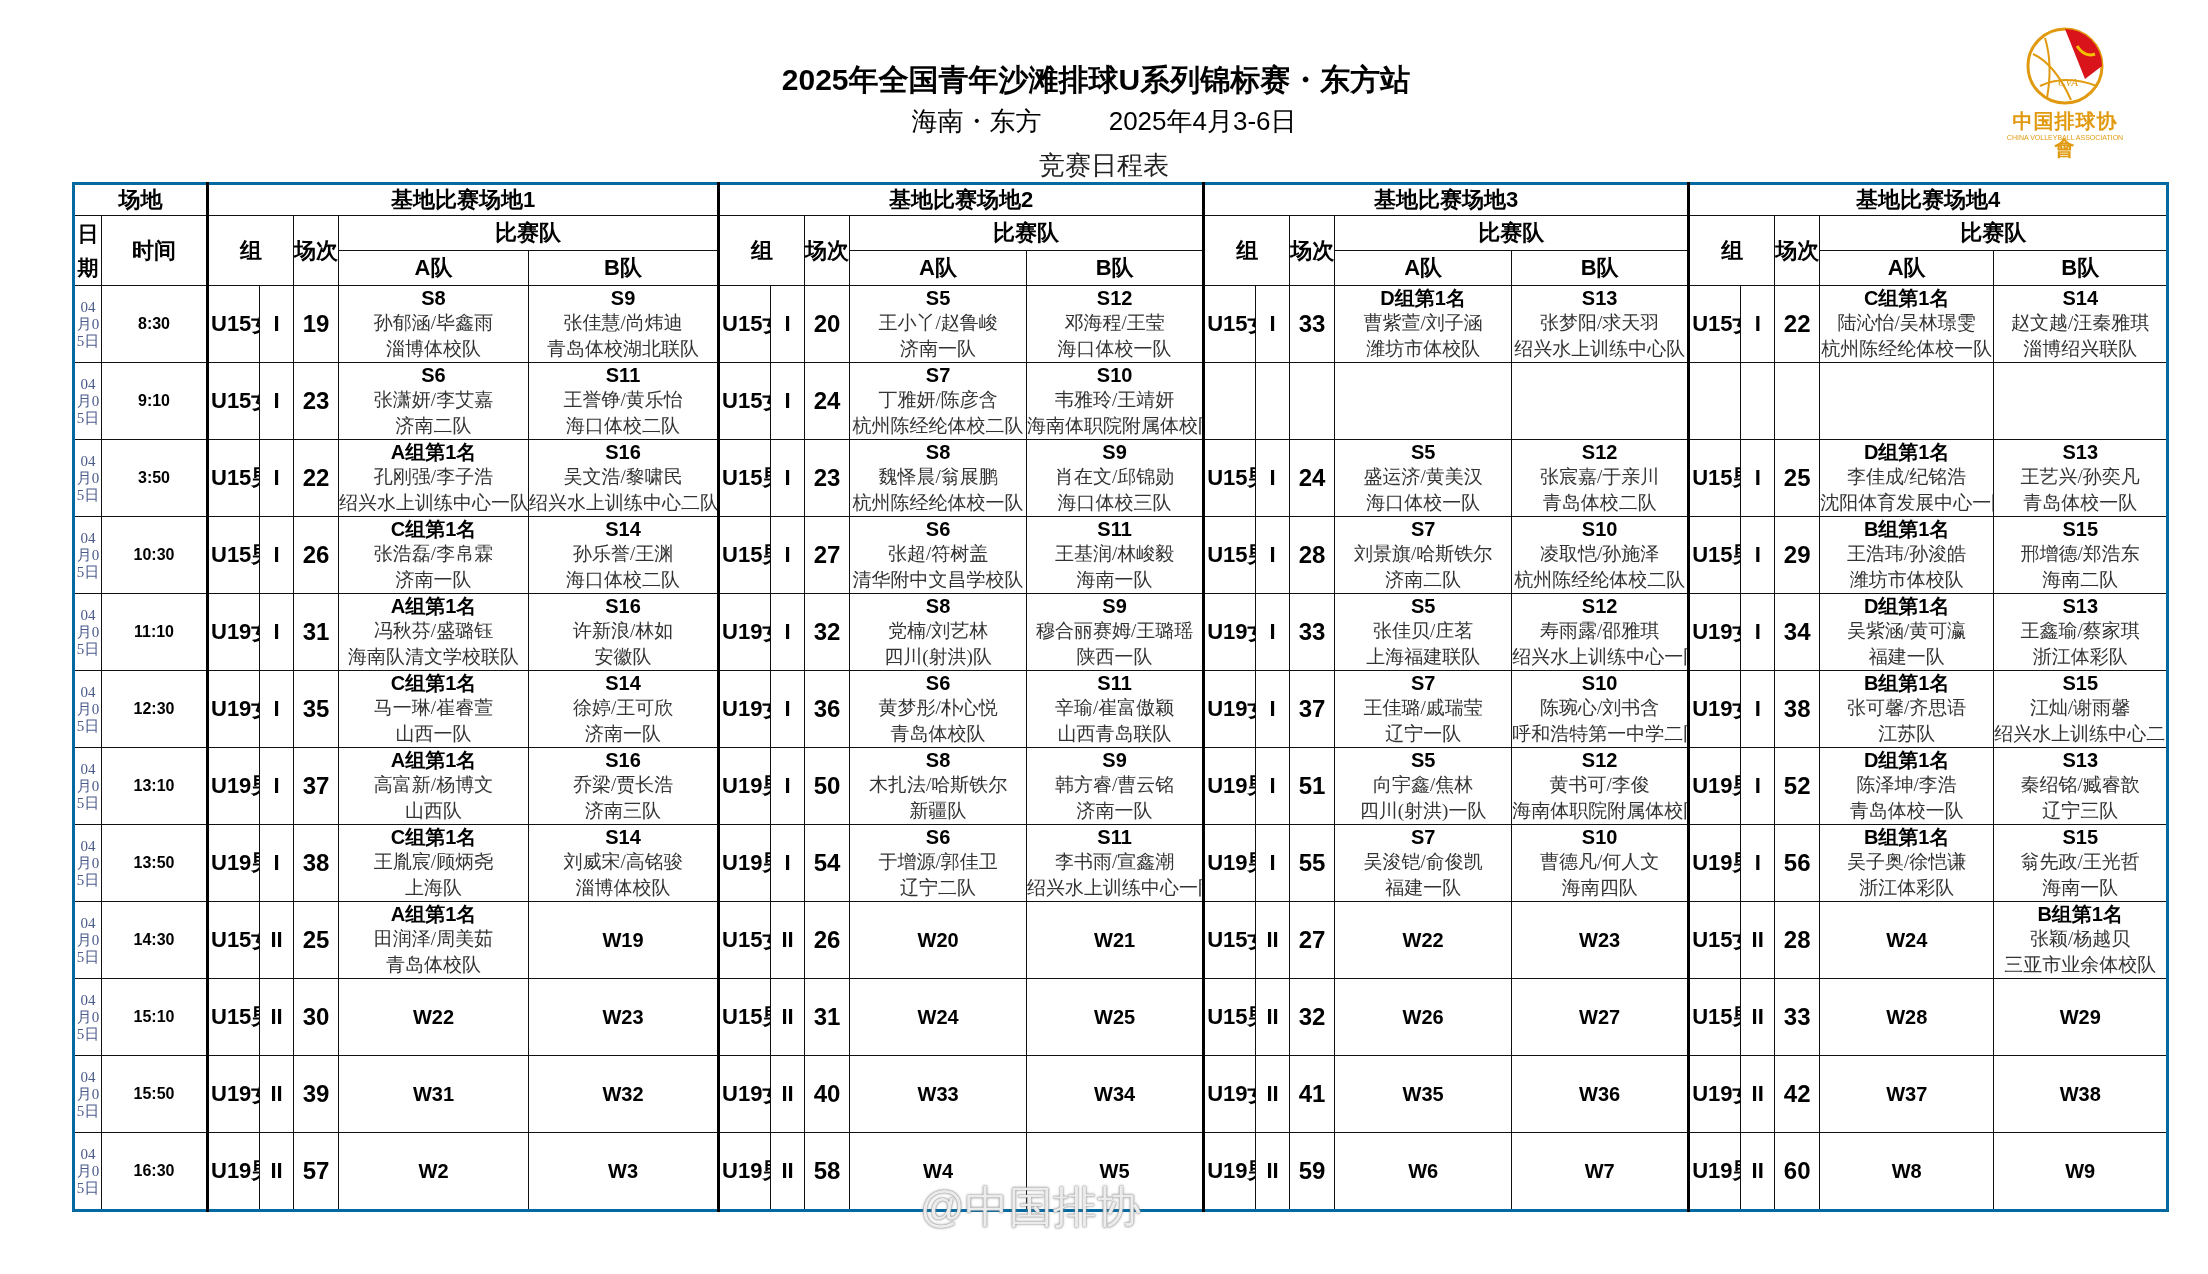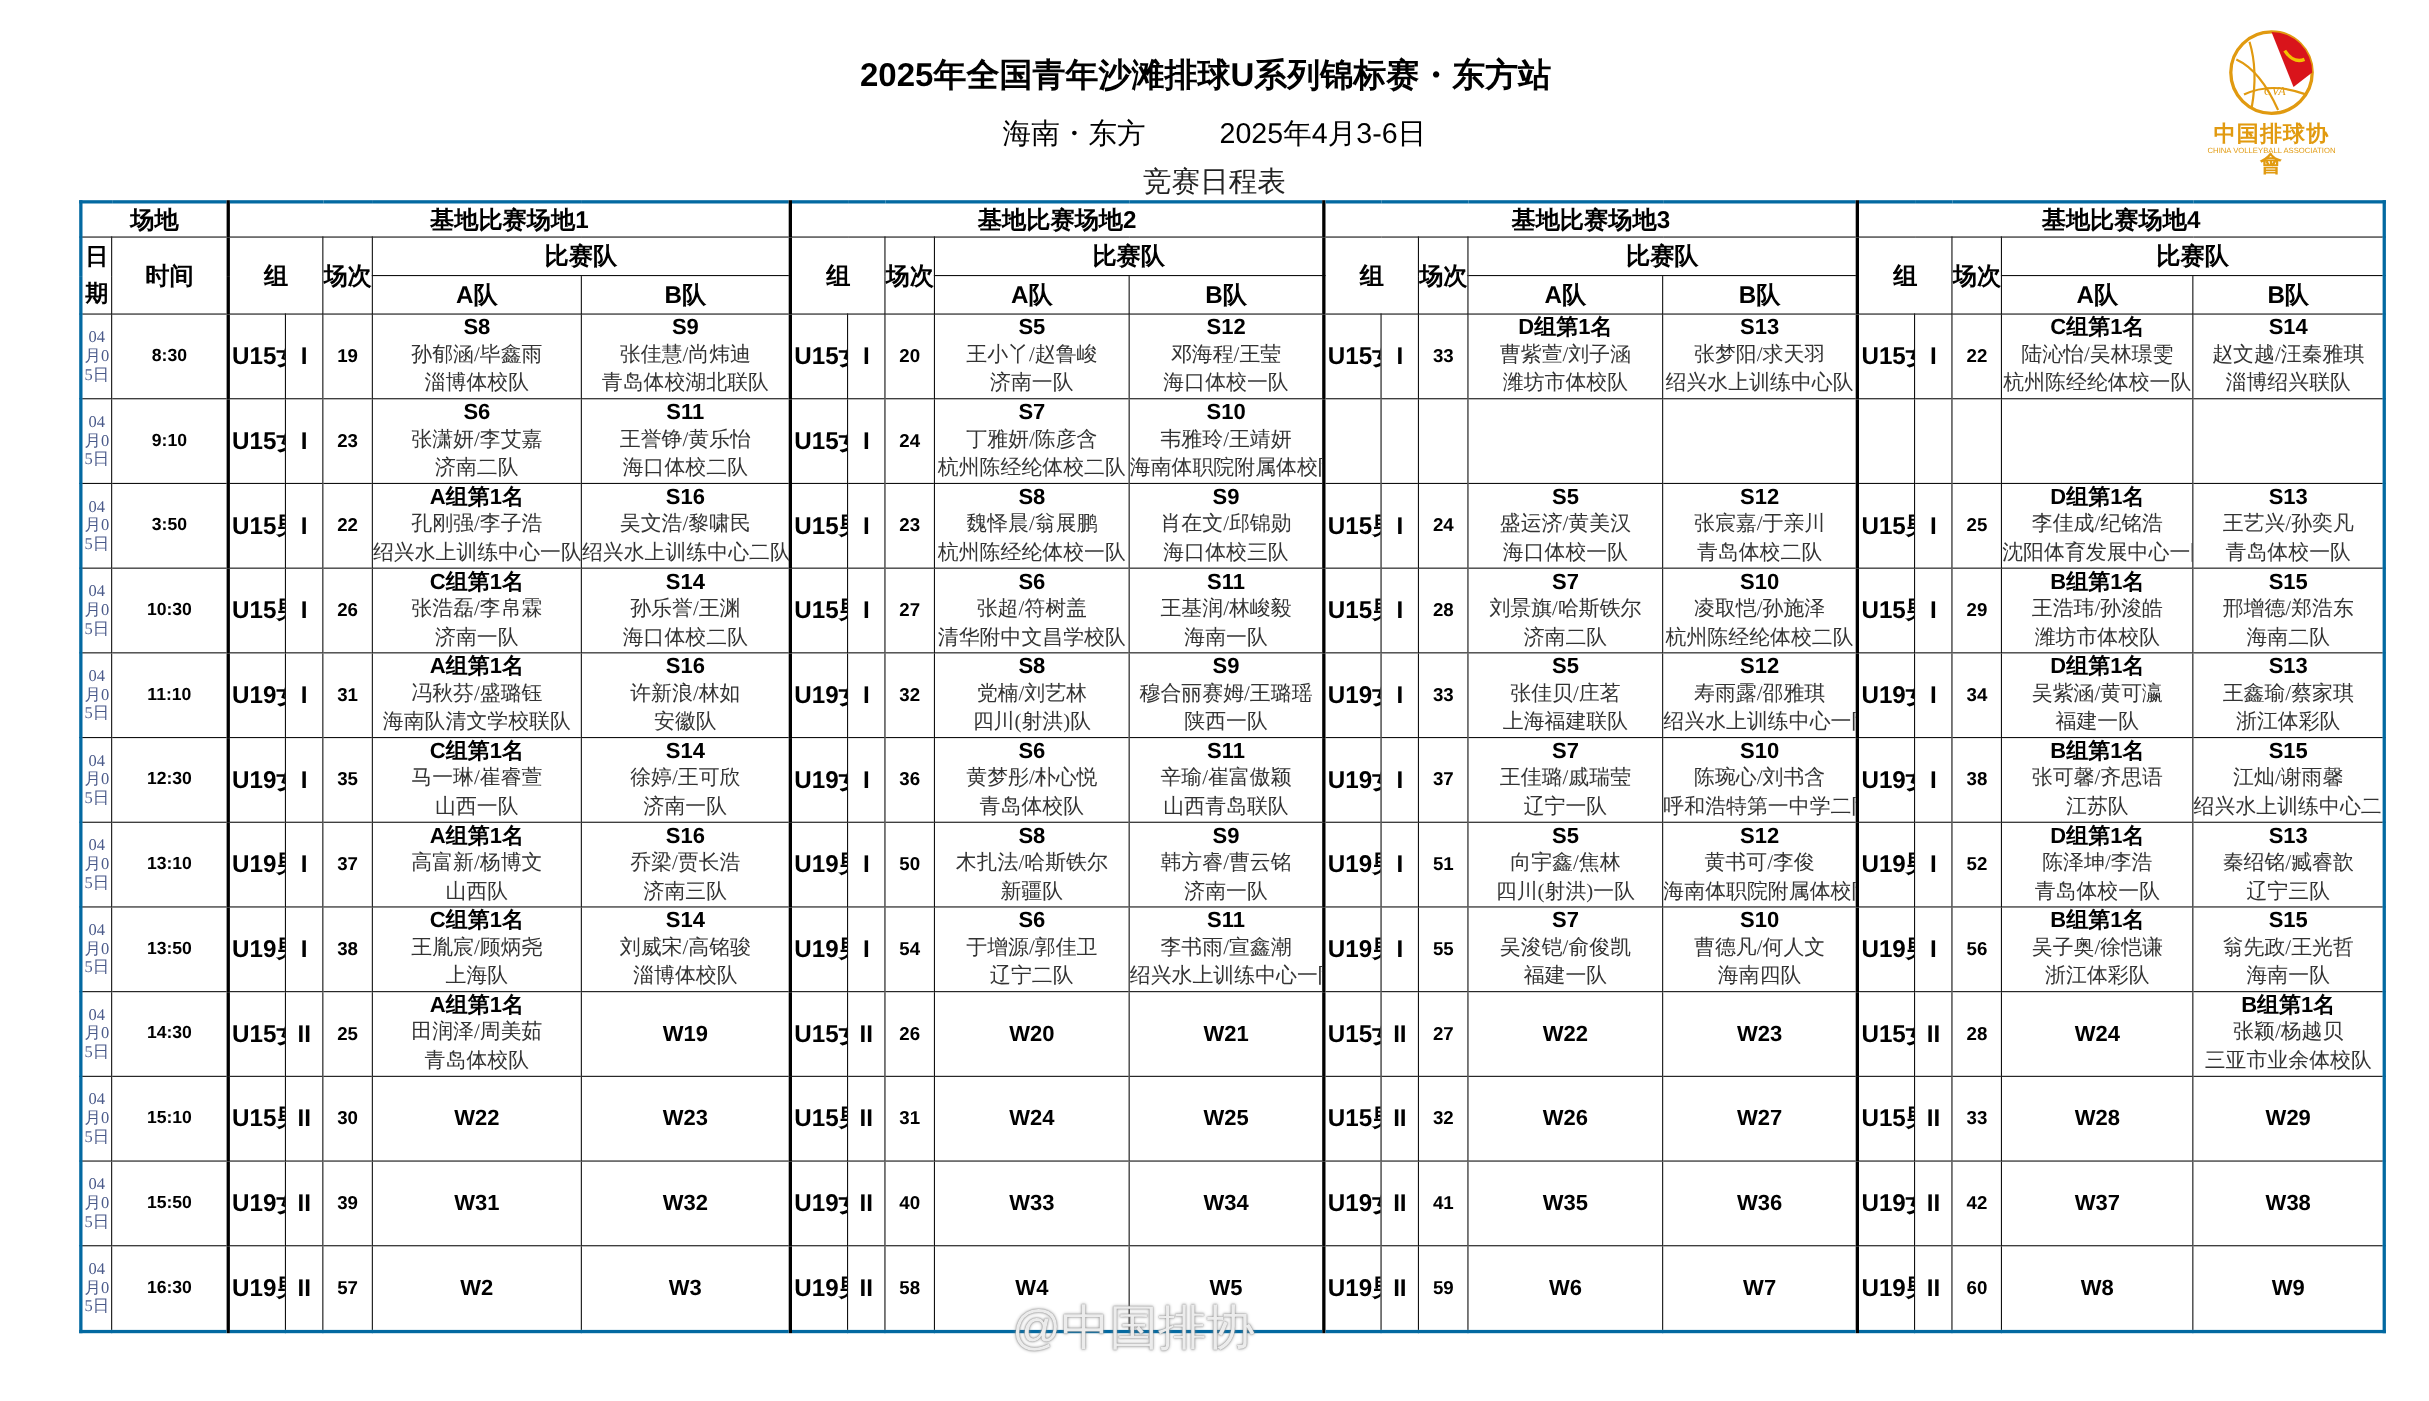--- a/index.html
+++ b/index.html
@@ -1,33 +1,33 @@
 <!DOCTYPE html>
 <html><head>
 <meta charset="utf-8">
 <style>
   html,body{margin:0;padding:0;background:#fff;}
   body{width:2208px;height:1274px;position:relative;overflow:hidden;font-family:"Liberation Sans","DejaVu Sans",sans-serif;color:#000;}
-  .title{position:absolute;left:0;width:2192px;top:48px;text-align:center;font-size:30px;font-weight:bold;letter-spacing:0px;}
+  .title{position:absolute;left:0;width:2192px;top:60px;text-align:center;font-size:30px;font-weight:bold;letter-spacing:0px;}
   .subtitle{position:absolute;left:0;width:2208px;top:104px;text-align:center;font-size:26px;}
   .subtitle span{display:inline-block;margin:0 30px;text-align:right;}
   .sched-title{position:absolute;left:0;width:2208px;top:148px;text-align:center;font-size:26px;font-family:"Liberation Serif","DejaVu Serif",serif;color:#222;}
   .logo{position:absolute;left:2006px;top:24px;width:118px;height:130px;}
   .logo .cn{position:absolute;left:0;top:84px;width:118px;text-align:center;font-size:20px;color:#e19a10;font-weight:bold;letter-spacing:1px;}
   .logo .en{position:absolute;left:0;top:110px;width:118px;text-align:center;font-size:7px;color:#e19a10;}
   table.grid{position:absolute;left:72px;top:182px;width:2064px;border-collapse:collapse;table-layout:fixed;border:3px solid #0369a1;}
   table.grid td,table.grid th{border:1.5px solid #111;padding:0;text-align:center;vertical-align:middle;overflow:hidden;white-space:nowrap;}
   th{font-weight:bold;font-size:22px;height:30px;}
   .h2 th{height:34px;}
   .court-sep{border-left:3px solid #000 !important;}
   td.date{font-family:"Liberation Serif","DejaVu Serif",serif;font-size:15px;color:#4a5a8a;line-height:17px;font-weight:normal;white-space:normal;}
   td.time{font-size:16px;font-weight:bold;}
   td.grp{font-size:22px;font-weight:bold;line-height:30px;white-space:normal;}
   td.rnd{font-size:22px;font-weight:bold;}
-  td.num{font-size:17px;font-weight:bold;}
+  td.num{font-size:24px;font-weight:bold;}
   td.team{vertical-align:top;height:76px;}
   .code{font-size:20px;font-weight:bold;line-height:24px;display:block;}
   .players,.club{font-family:"Liberation Serif","DejaVu Serif",serif;font-size:19px;line-height:26px;display:block;color:#333;}
   tr.mrow td{border-bottom:1.5px dotted #111;}
   .watermark{position:absolute;left:920px;top:1178px;font-size:44px;color:rgba(255,255,255,0.85);text-shadow:0 0 3px #888,0 0 1px #666;font-weight:normal;}
 </style>
 </head>
 <body>
 
 <div class="title">2025年全国青年沙滩排球U系列锦标赛・东方站</div>

